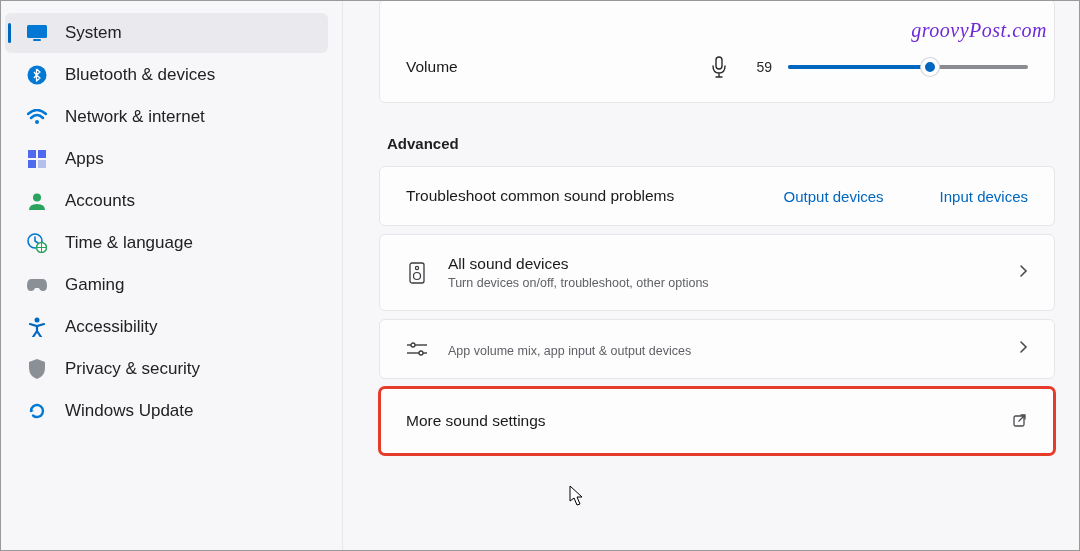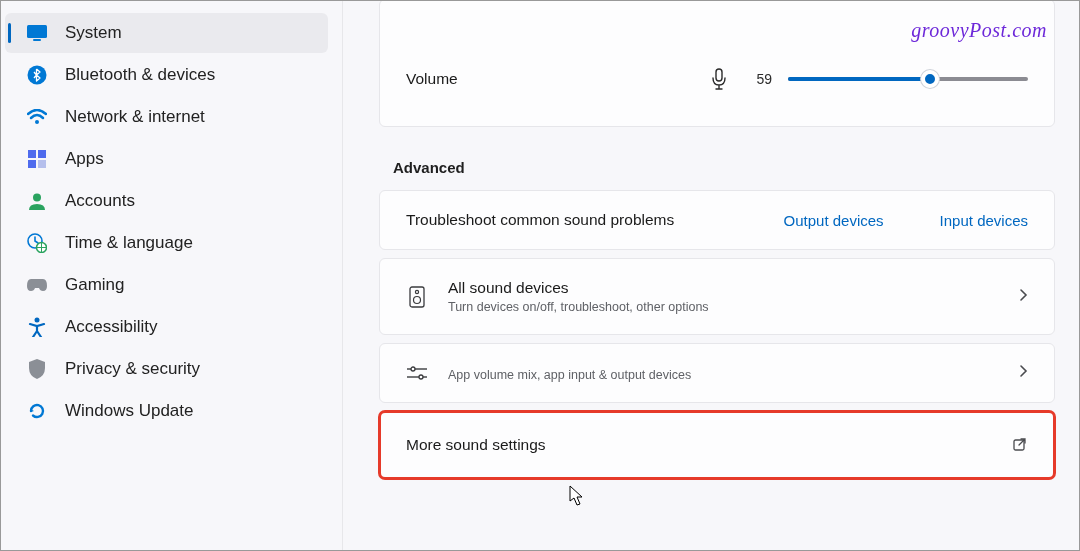--- a/index.html
+++ b/index.html
@@ -63,21 +63,21 @@
     padding: 0 24px 16px 36px;
     overflow: hidden;
   }
   .card {
     background: #fdfdfe;
     border: 1px solid #e6e6ea;
     border-radius: 6px;
     margin-bottom: 8px;
   }
   .volume-card {
-    height: 128px;
+    height: 104px;
     padding: 12px 26px;
     display: flex;
     flex-direction: column;
     justify-content: center;
     position: relative;
     margin-top: -2px;
   }
   .volume-row {
     display: flex;
     align-items: center;
@@ -116,21 +116,21 @@
     border: 4px solid #fff;
     border-radius: 50%;
     top: 50%;
     transform: translate(-50%, -50%);
     box-shadow: 0 0 0 1px #cfd3da;
   }
 
   .section-heading {
     font-size: 15px;
     font-weight: 600;
-    margin: 32px 0 14px 14px;
+    margin: 32px 0 14px 8px;
     color: #1f1f1f;
   }
 
   .row-card {
     display: flex;
     align-items: center;
     padding: 20px 26px;
     gap: 20px;
   }
   .row-card .title { font-size: 15.5px; color: #1a1a1a; }

